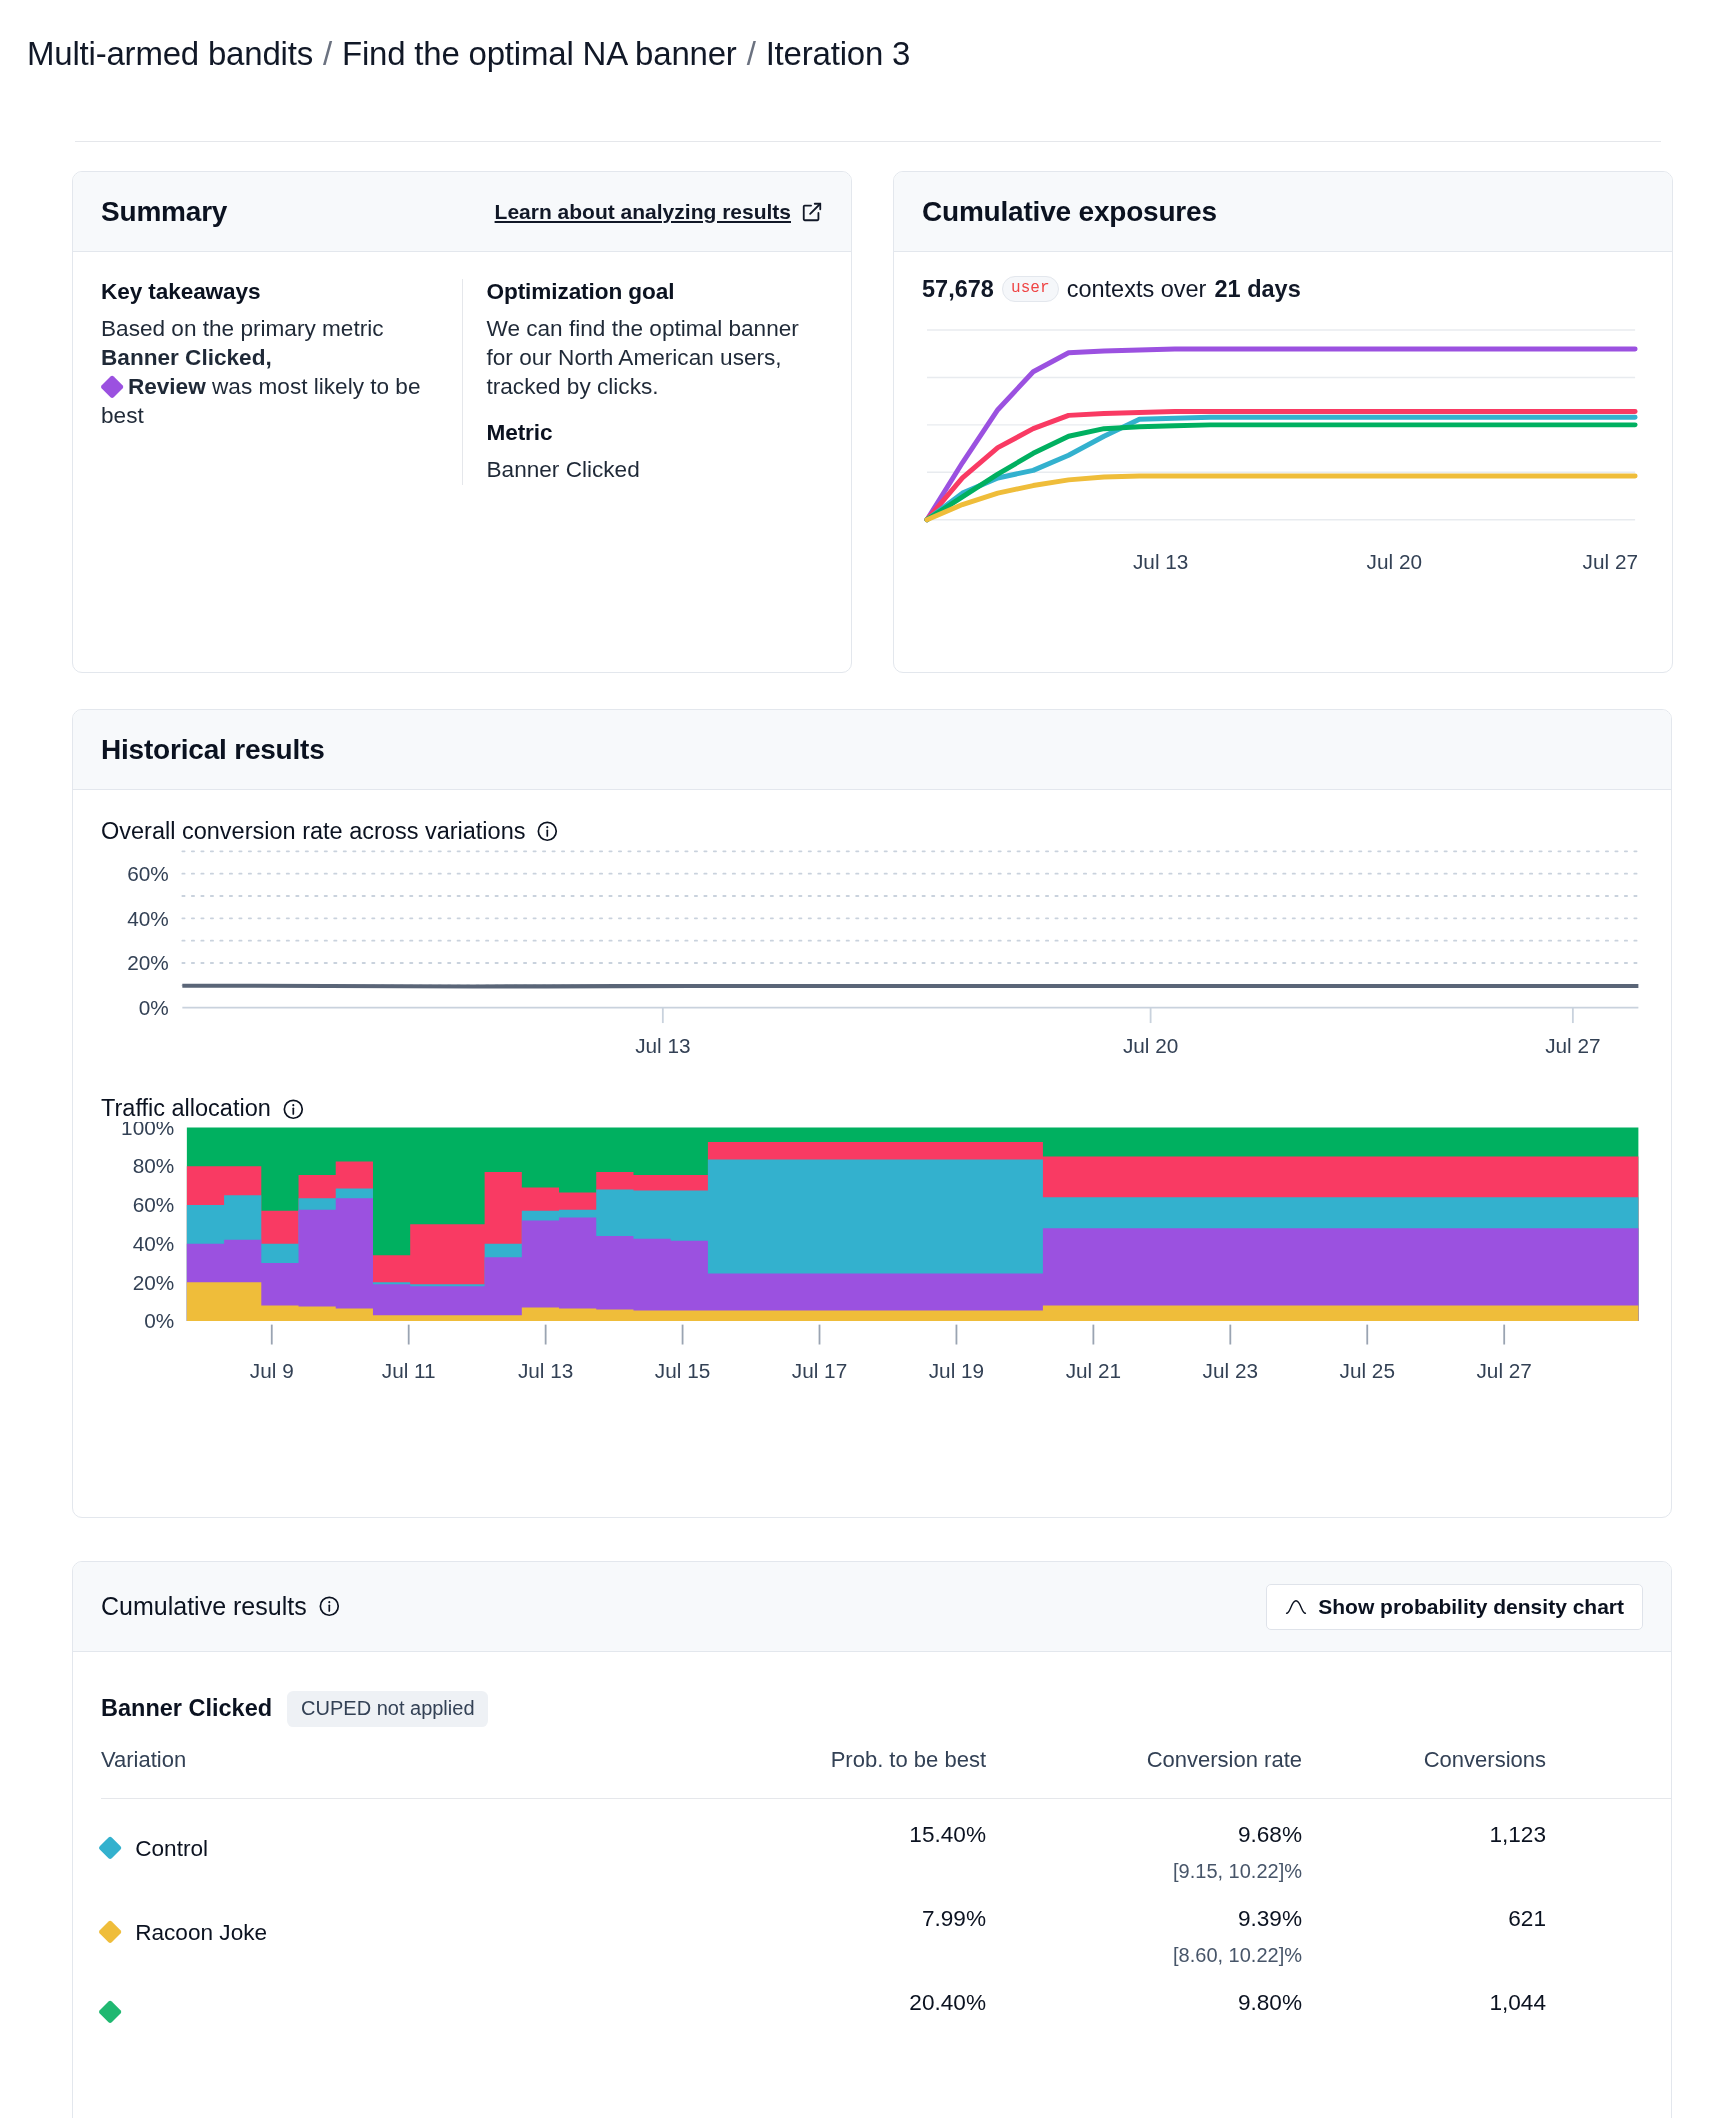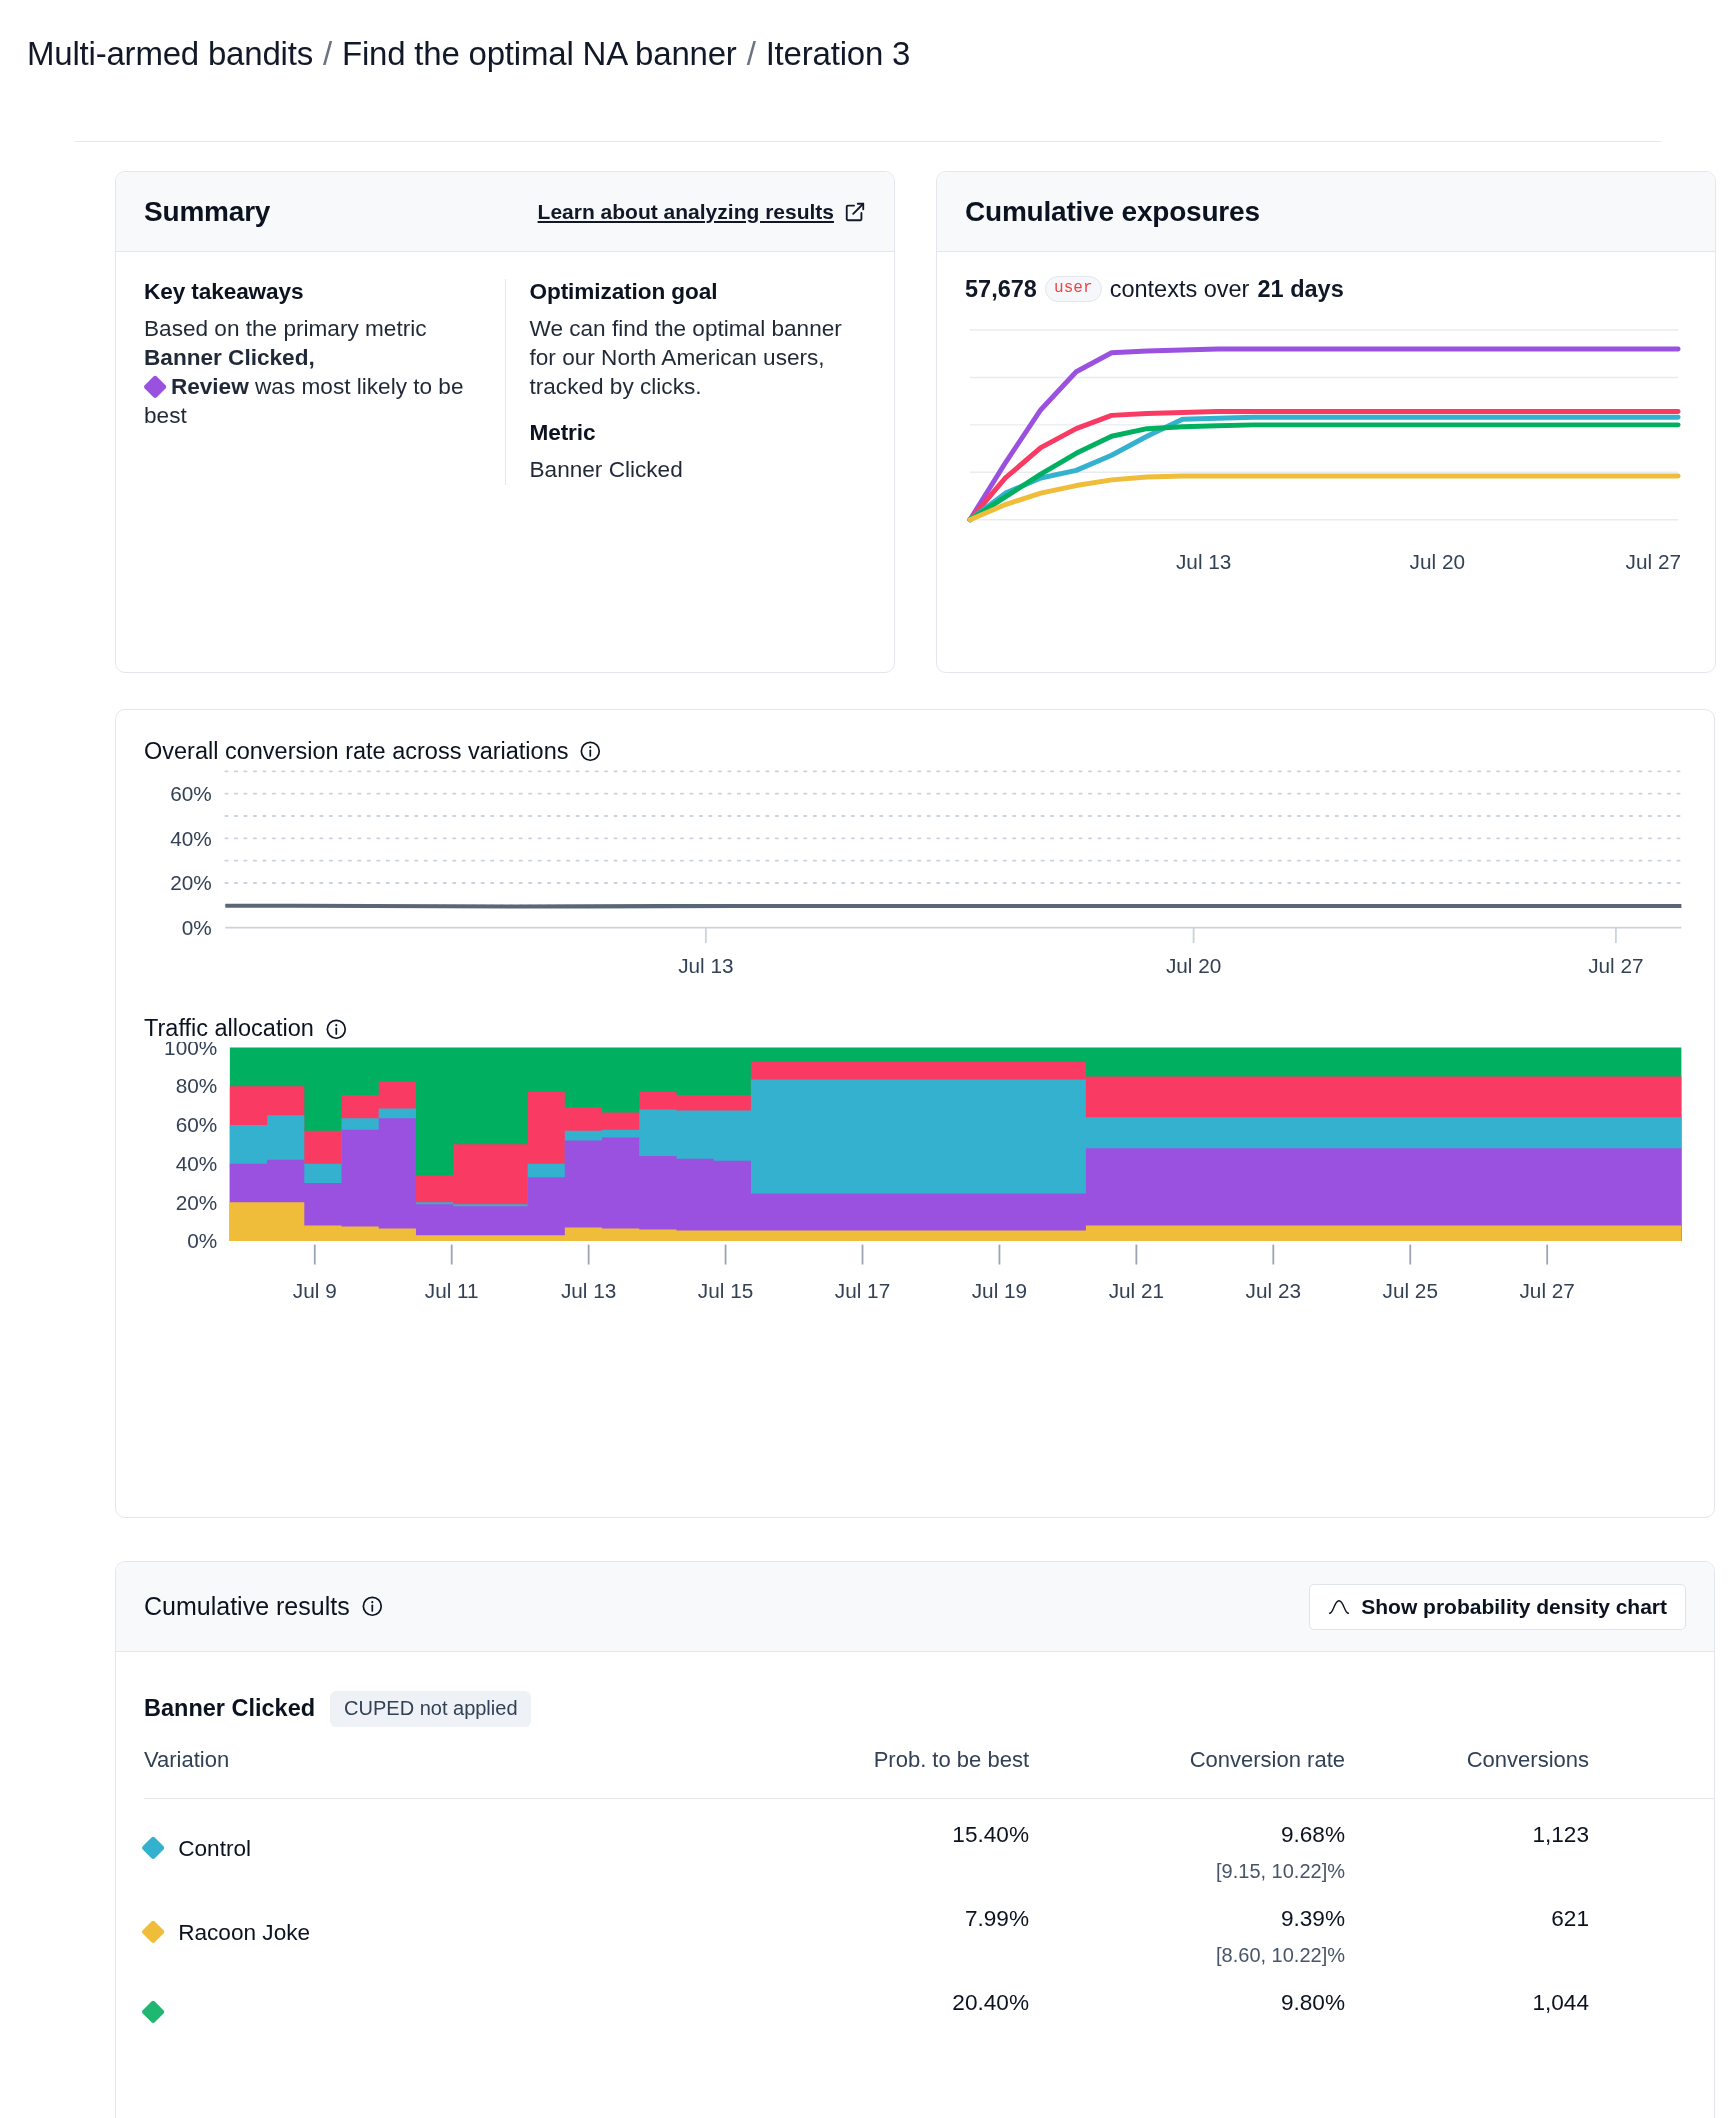--- a/index.html
+++ b/index.html
@@ -26,21 +26,20 @@
     background: #e5e7eb;
   }
 
   
   .card {
     position: absolute;
     border: 1.4px solid #e3e7ed;
     border-radius: 10px;
     background: #ffffff;
     overflow: hidden;
-    margin-left: 43px;
   }
   .card-head {
     background: #f7f9fb;
     border-bottom: 1.4px solid #e3e7ed;
     display: flex; align-items: center; justify-content: space-between;
     padding: 0 28px;
   }
   .card-title { font-size: 28px; font-weight: 700; color: #0b1220; letter-spacing:-0.2px; }
   .card-body { padding: 0 28px; }
 
@@ -196,20 +195,23 @@
             <path d="M10.0 440.0 L88.4 406.4 L166.8 381.2 L245.2 364.4 L323.6 351.8 L402.0 345.5 L480.4 343.4 L558.8 343.4 L637.2 343.4 L715.6 343.4 L794.0 343.4 L872.4 343.4 L950.8 343.4 L1029.2 343.4 L1107.6 343.4 L1186.0 343.4 L1264.4 343.4 L1342.8 343.4 L1421.2 343.4 L1499.6 343.4 L1578.0 343.4 " fill="none" stroke="#EFBD3A" stroke-width="11" stroke-linejoin="round" stroke-linecap="round"></path>
             <text x="527.44" y="550" font-size="46" text-anchor="middle" fill="#334155" font-family="&quot;Liberation Sans&quot;, sans-serif">Jul 13</text>
             <text x="1044.88" y="550" font-size="46" text-anchor="middle" fill="#334155" font-family="&quot;Liberation Sans&quot;, sans-serif">Jul 20</text>
             <text x="1523.12" y="550" font-size="46" text-anchor="middle" fill="#334155" font-family="&quot;Liberation Sans&quot;, sans-serif">Jul 27</text>
           </svg>
       </div>
     </div>
   </div>
 
   <div class="card" id="historical-card">
+    <div class="card-head">
+      <div class="card-title">Historical results</div>
+    </div>
     <div class="card-body">
       <div class="chart-block" style="padding-top:28px;">
         <div class="sec-title">
           <span>Overall conversion rate across variations</span>
           <span>
             <svg class="info-icon" width="22.6" height="22.6" viewBox="0 0 24 24" fill="none" stroke="#0b1220" stroke-width="1.8">
               <circle cx="12" cy="12" r="9.5"></circle>
                 <path d="M12 11v6" stroke-linecap="round"></path>
                 <circle cx="12" cy="7.6" r="1.1" fill="#0b1220" stroke="none"></circle>
             </svg>

